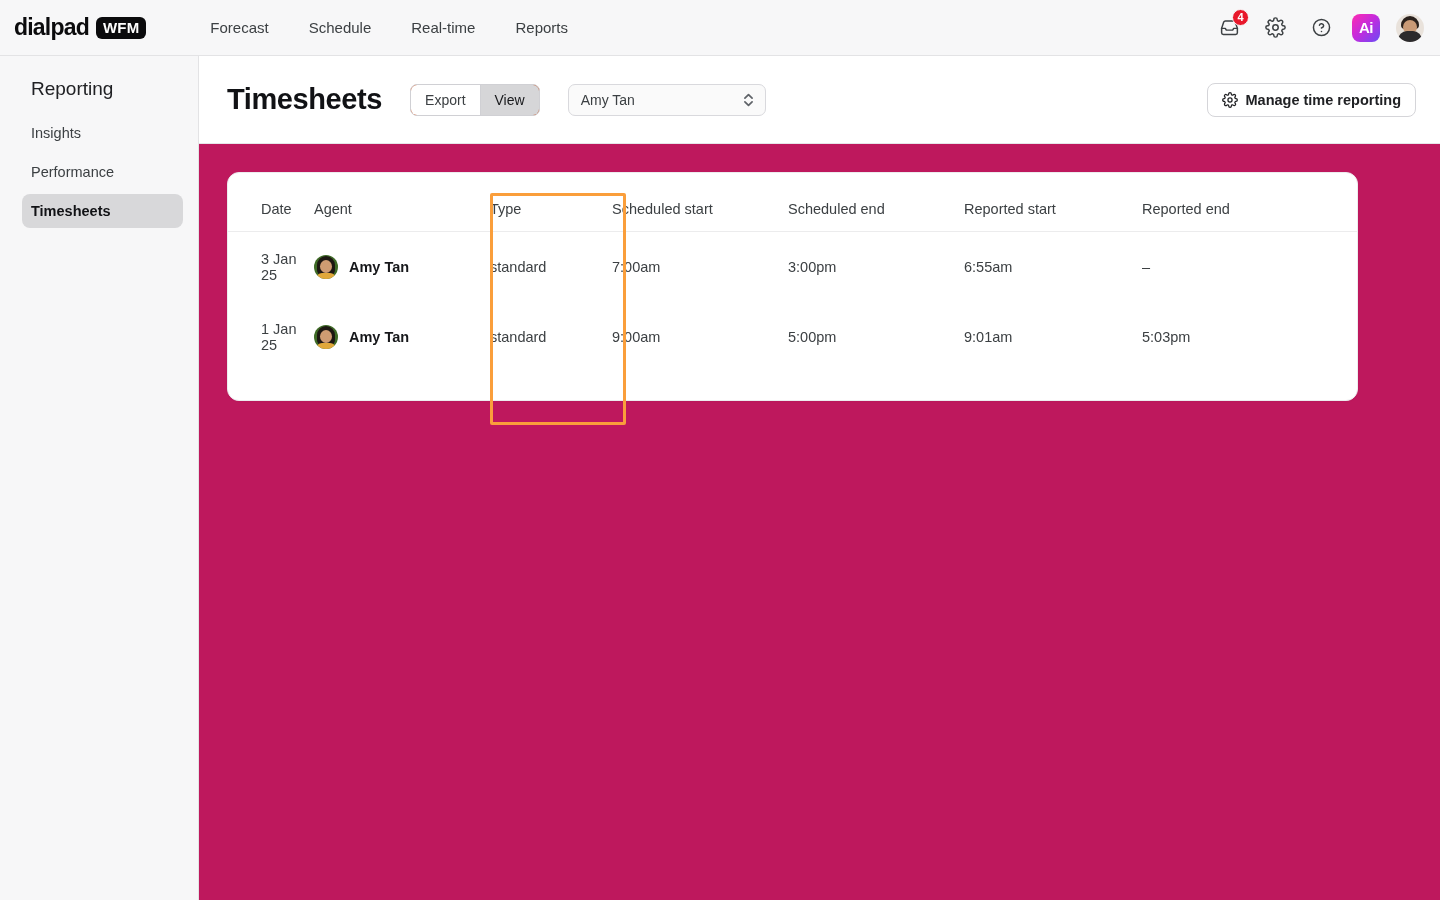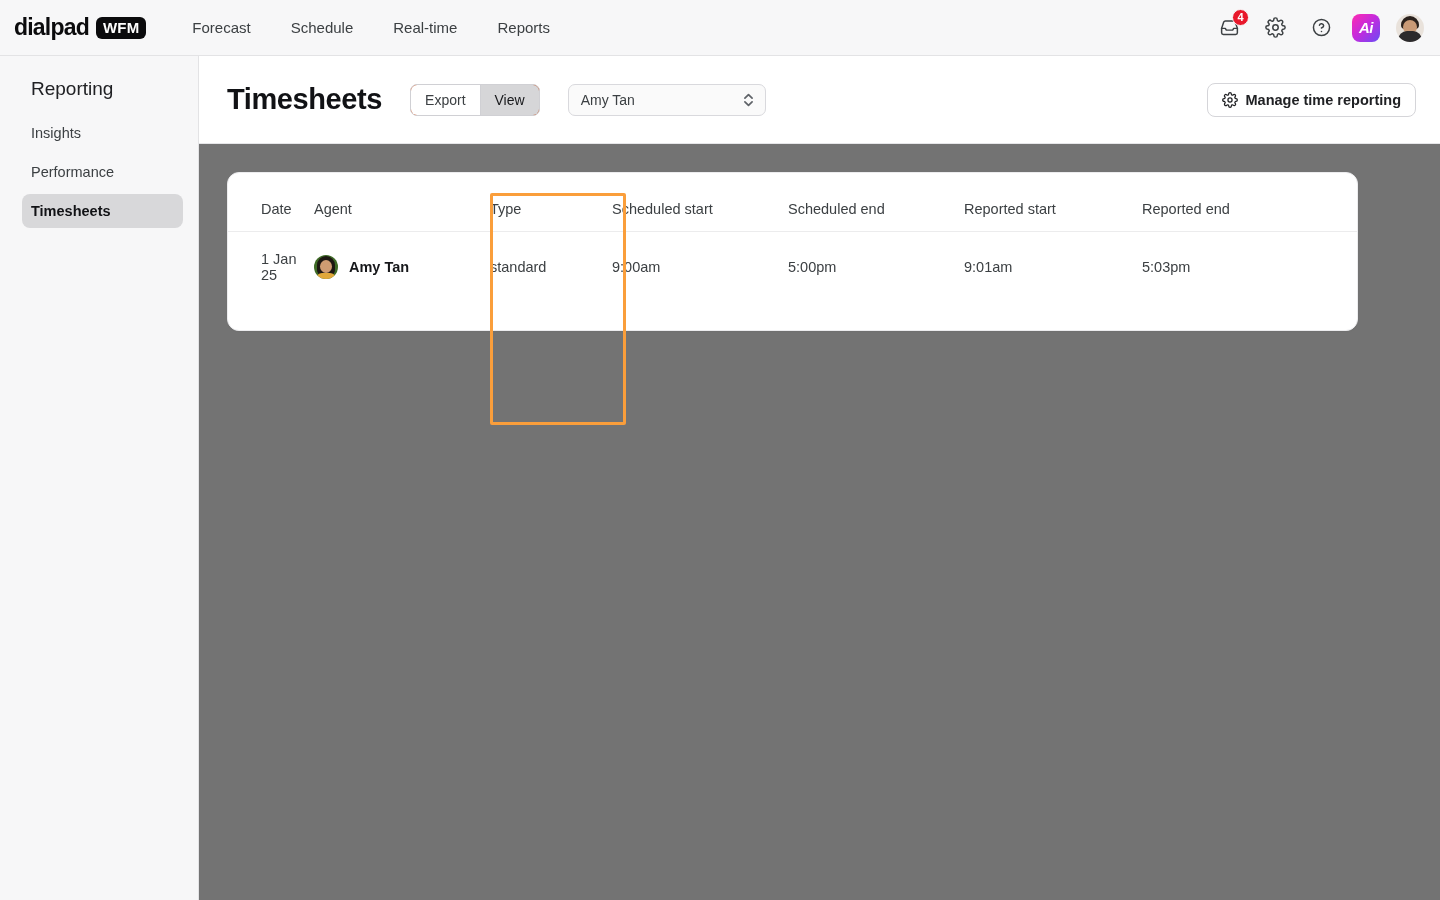--- a/index.html
+++ b/index.html
@@ -28,21 +28,21 @@
     border-bottom: 1px solid #e3e3e5;
     display: flex;
     align-items: center;
     padding: 0 16px 0 14px;
     position: relative;
   }
   .logo {
     display: flex;
     align-items: center;
     gap: 7px;
-    margin-right: 26px;
+    margin-right: 44px;
   }
   .logo-word {
     font-size: 23px;
     font-weight: 700;
     letter-spacing: -0.8px;
     color: #0b0b0d;
     line-height: 1;
   }
   .logo-badge {
     background: #0b0b0d;
@@ -110,21 +110,20 @@
     background: linear-gradient(135deg, #ff2bb0 0%, #c32bdd 48%, #6a4bf5 100%);
     display: flex;
     align-items: center;
     justify-content: center;
     cursor: pointer;
   }
   .ai-icon span {
     color: #fff;
     font-size: 15px;
     font-weight: 700;
-    font-style: italic;
     letter-spacing: -0.5px;
     line-height: 1;
   }
   .avatar {
     width: 28px;
     height: 28px;
     border-radius: 50%;
     overflow: hidden;
     cursor: pointer;
     background: #e9e2db;
@@ -276,21 +275,21 @@
     font-size: 14.5px;
     color: #202124;
     font-weight: 600;
     cursor: pointer;
     white-space: nowrap;
   }
 
   
   .content {
     flex: 1;
-    background: #737373;
+    background: #be185d;
     padding: 28px 82px 0 28px;
     position: relative;
     overflow: hidden;
   }
   .card {
     background: #ffffff;
     border: 1px solid #ececee;
     border-radius: 12px;
     padding: 0 0 28px 0;
     box-shadow: 0 1px 2px rgba(0,0,0,0.03);
@@ -481,20 +480,38 @@
                 <th>Agent</th>
                 <th>Type</th>
                 <th>Scheduled start</th>
                 <th>Scheduled end</th>
                 <th>Reported start</th>
                 <th>Reported end</th>
               </tr>
             </thead>
             <tbody>
               <tr>
+                <td>3 Jan 25</td>
+                <td>
+                  <div class="agent-cell">
+                    <span class="agent-avatar">
+                      <span class="h"></span>
+                        <span class="f"></span>
+                        <span class="b"></span>
+                    </span>
+                    <span class="agent-name">Amy Tan</span>
+                  </div>
+                </td>
+                <td>standard</td>
+                <td>7:00am</td>
+                <td>3:00pm</td>
+                <td>6:55am</td>
+                <td>–</td>
+              </tr>
+              <tr>
                 <td>1 Jan 25</td>
                 <td>
                   <div class="agent-cell">
                     <span class="agent-avatar">
                       <span class="h"></span>
                         <span class="f"></span>
                         <span class="b"></span>
                     </span>
                     <span class="agent-name">Amy Tan</span>
                   </div>

